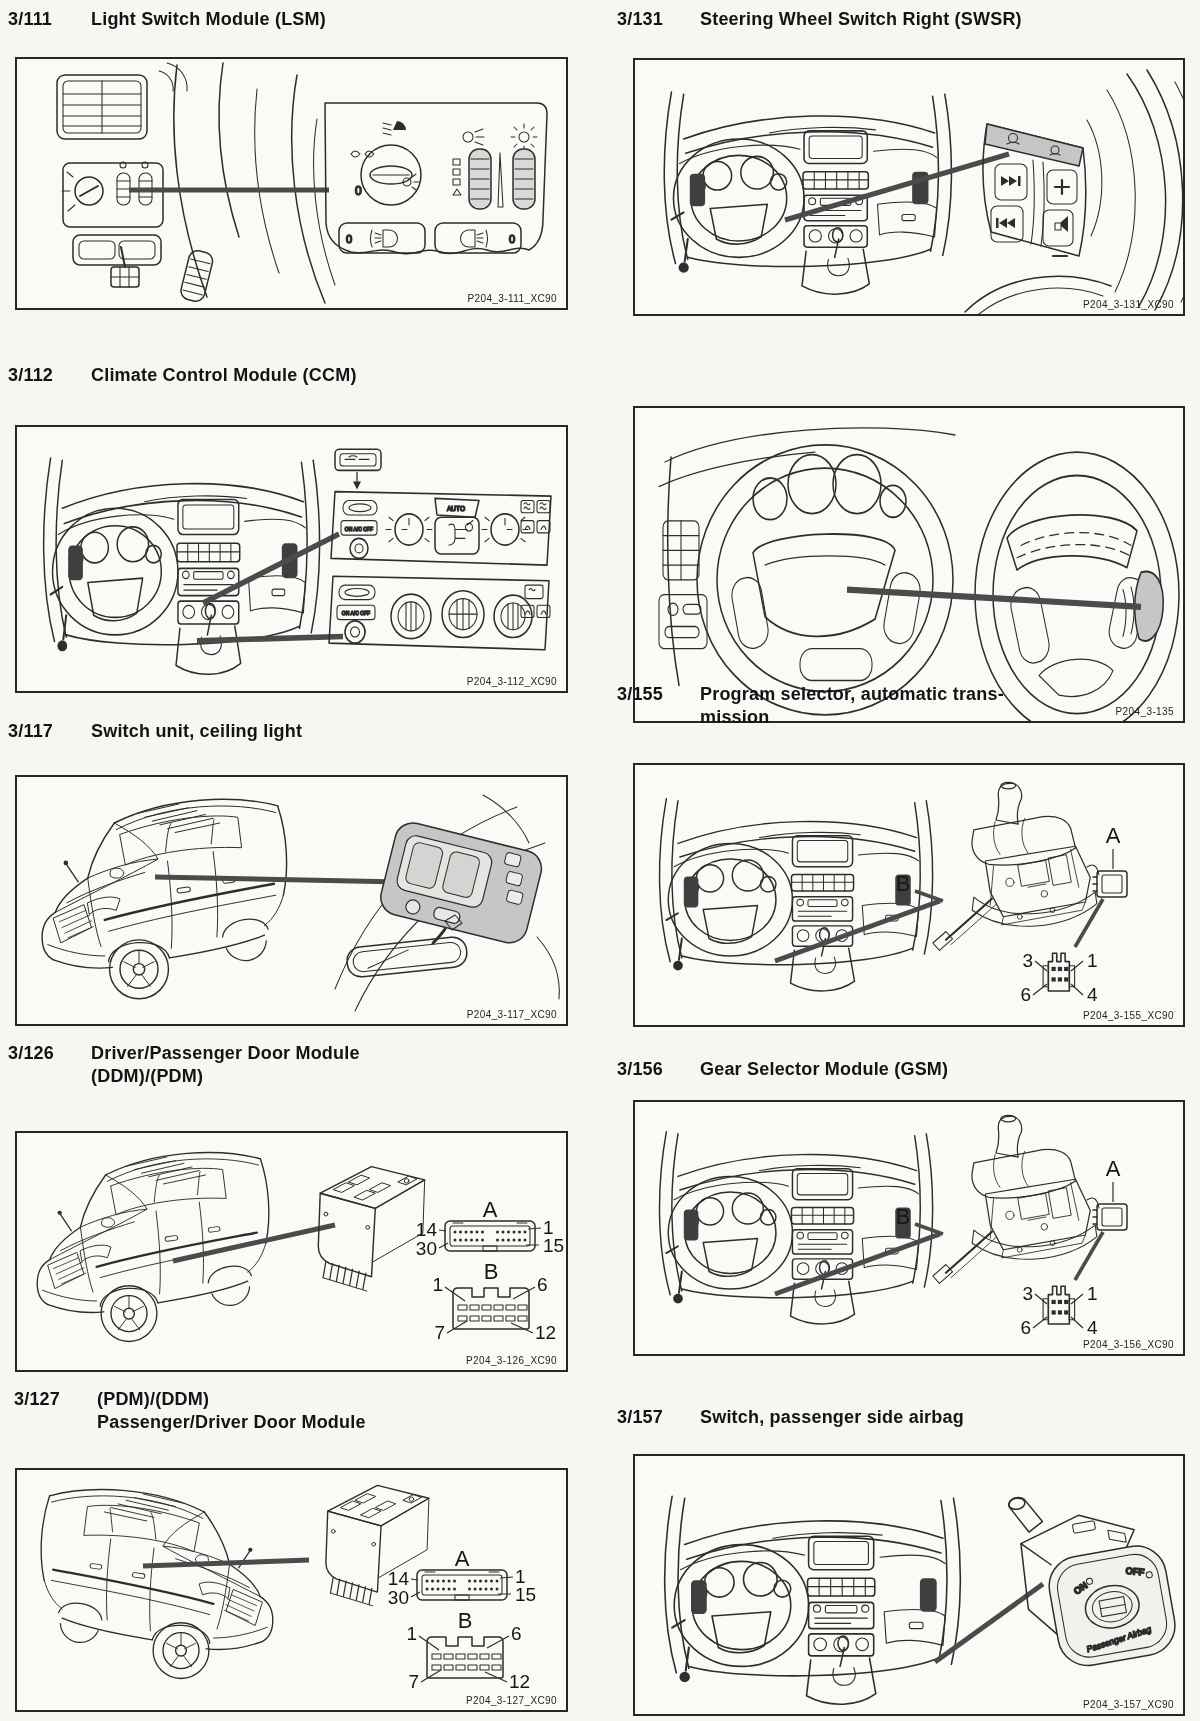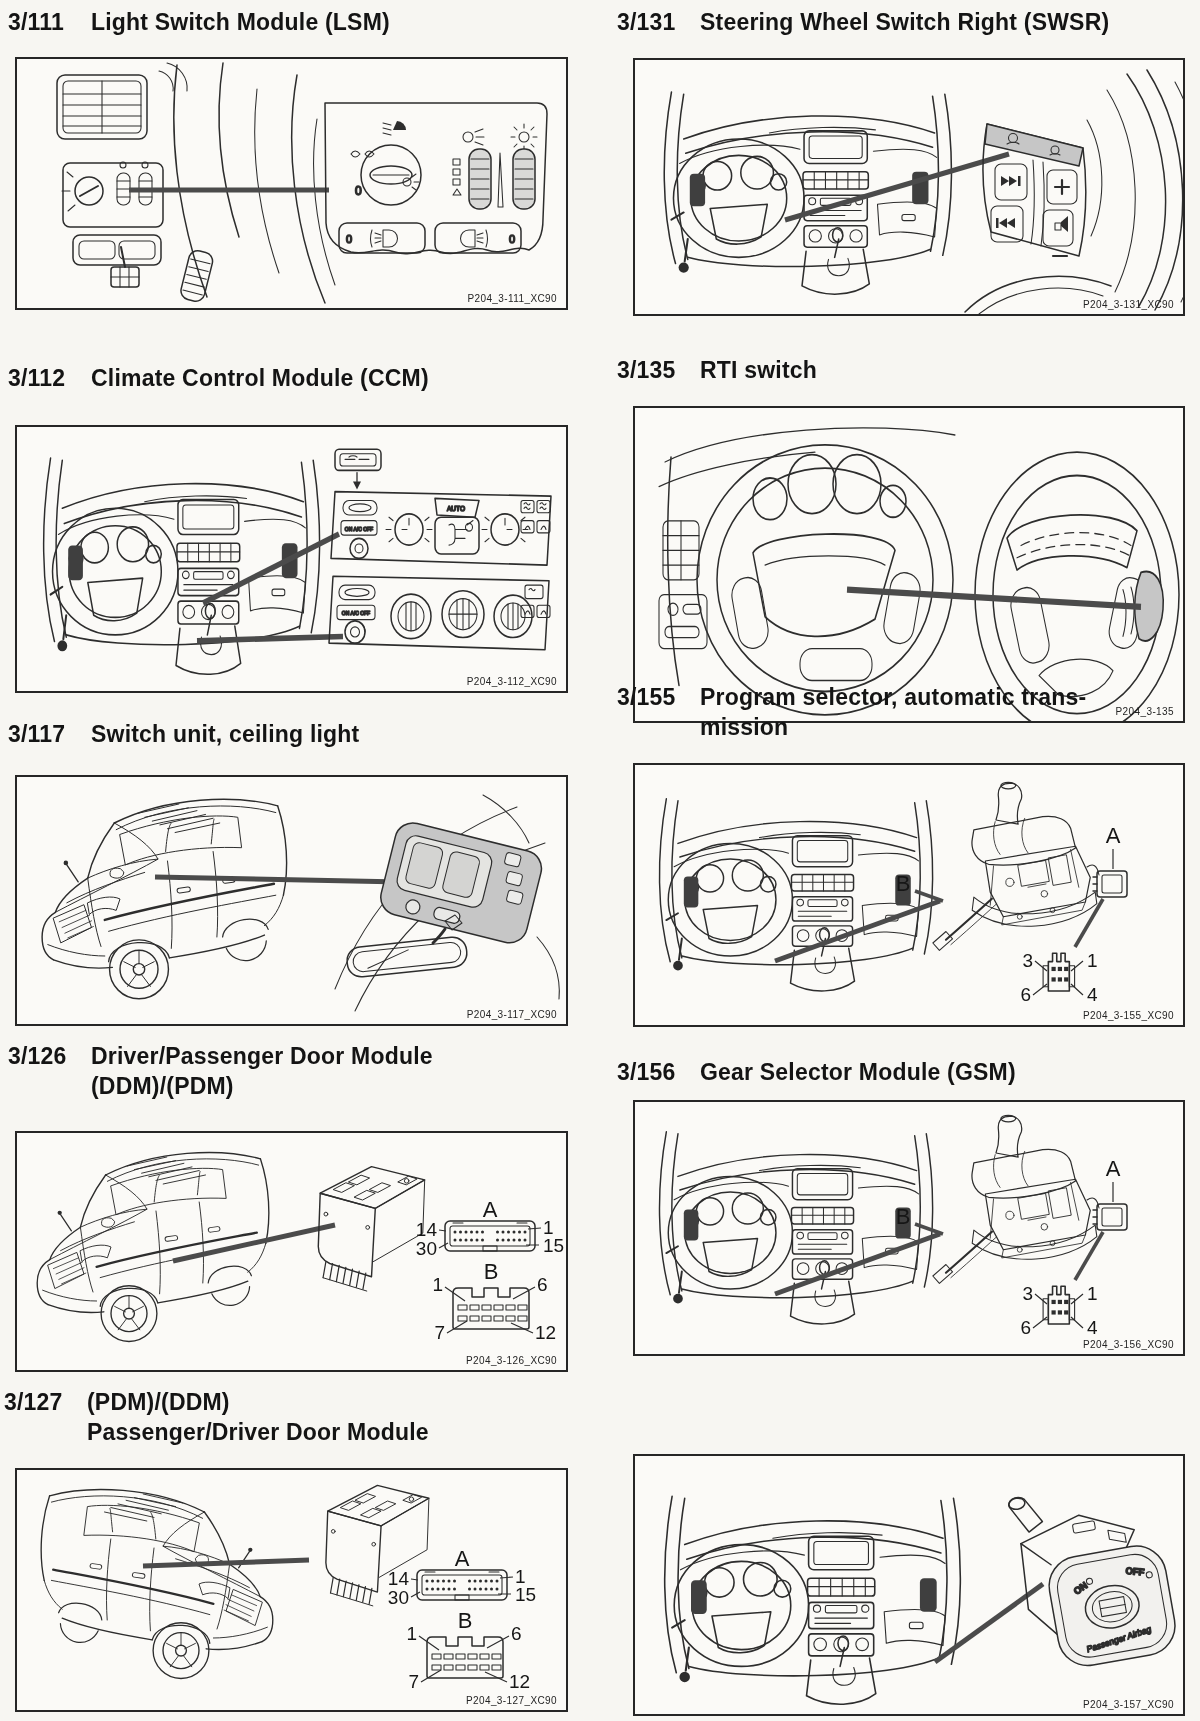--- a/index.html
+++ b/index.html
@@ -1,18 +1,18 @@
 <!DOCTYPE html>
 <html><head>
 <meta charset="utf-8">
 <style>
   html,body{margin:0;padding:0;background:#e8e8e4;}
   #page{position:relative;width:1200px;height:1721px;background:#f7f6f2;overflow:hidden;
         font-family:"Liberation Sans",sans-serif;color:#1c1c1c;}
-  .sec-head{position:absolute;display:flex;font-weight:bold;font-size:23px;line-height:1.3;
+  .sec-head{position:absolute;display:flex;font-weight:bold;font-size:18px;line-height:1.3;
             color:#141414;letter-spacing:.2px;}
   .sec-num{width:83px;flex:none;}
   .sec-title .tl{display:block;}
   .fig{position:absolute;border:2px solid #262626;background:#fbfaf7;box-sizing:border-box;}
   .fig svg{display:block;width:100%;height:100%;}
   .fig-caption{position:absolute;right:9px;bottom:4px;font-size:10px;color:#242424;
                letter-spacing:.4px;white-space:nowrap;}
   .art{stroke:#2d2d2d;fill:none;stroke-width:1.5;stroke-linecap:round;stroke-linejoin:round;}
   .thin{stroke-width:1.05;}
   .ptr{stroke:#4b4b4b;stroke-width:5;fill:none;stroke-linecap:butt;}
@@ -429,21 +429,21 @@
       <text class="pin" x="426" y="158" text-anchor="end">1</text>
       <text class="pin" x="520" y="158" text-anchor="start">6</text>
       <text class="pin" x="428" y="206" text-anchor="end">7</text>
       <text class="pin" x="518" y="206" text-anchor="start">12</text>
       <path class="lead" d="M428,154 L448,168 M518,154 L496,166 M430,200 L450,188 M516,200 L494,190"></path>
     </g>
   </svg>
   <span class="fig-caption">P204_3-126_XC90</span>
 </div>
 
-<div class="sec-head" style="left:4px;top:1388px;width:560px">
+<div class="sec-head" style="left:14px;top:1388px;width:560px">
   <span class="sec-num">3/127</span>
   <span class="sec-title">
     <span class="tl">(PDM)/(DDM)</span>
     <span class="tl">Passenger/Driver Door Module</span>
   </span>
 </div>
 <div class="fig" style="left:15px;top:1468px;width:553px;height:244px">
   <svg viewBox="0 0 549 240" preserveAspectRatio="none">
     <g transform="translate(272,6) scale(-0.9,0.9)">
       <use href="#suv-car"></use>
@@ -515,26 +515,20 @@
             <rect class="thin" x="420" y="163" width="6" height="7"></rect>
       </g>
       <path d="M418,196 h14" stroke-width="2.2"></path>
       <path d="M330,252 C368,214 430,208 476,226"></path>
       <path class="thin" d="M344,254 C380,226 430,222 468,236"></path>
     </g>
   </svg>
   <span class="fig-caption">P204_3-131_XC90</span>
 </div>
 
-<div class="sec-head" style="left:617px;top:356px;width:575px">
-  <span class="sec-num">3/135</span>
-  <span class="sec-title">
-        <span class="tl">RTI switch</span>
-      </span>
-</div>
 <div class="fig" style="left:633px;top:406px;width:552px;height:317px">
   <svg viewBox="0 0 548 255" preserveAspectRatio="none">
     <g class="art">
       <path class="thin" d="M30,44 C100,16 240,10 320,22"></path>
       <path class="thin" d="M24,64 C60,50 120,40 180,36"></path>
       <path d="M36,40 C30,100 32,170 44,226"></path>
       <rect class="thin" x="28" y="92" width="36" height="48" rx="5"></rect>
       <path class="thin" d="M28,104 h36 M28,116 h36 M28,128 h36 M46,92 v48"></path>
       <rect class="thin" x="24" y="152" width="48" height="44" rx="5"></rect>
       <circle class="thin" cx="38" cy="164" r="5"></circle>
@@ -637,20 +631,26 @@
       <text class="pin" x="398" y="198" text-anchor="end">3</text>
       <text class="pin" x="452" y="198" text-anchor="start">1</text>
       <text class="pin" x="396" y="232" text-anchor="end">6</text>
       <text class="pin" x="452" y="232" text-anchor="start">4</text>
       <path class="lead" d="M400,192 L412,202 M448,192 L436,202 M398,226 L412,215 M448,226 L436,215"></path>
     </g>
   </svg>
   <span class="fig-caption">P204_3-156_XC90</span>
 </div>
 
+<div class="sec-head" style="left:617px;top:1406px;width:575px">
+  <span class="sec-num">3/157</span>
+  <span class="sec-title">
+        <span class="tl">Switch, passenger side airbag</span>
+      </span>
+</div>
 <div class="fig" style="left:633px;top:1454px;width:552px;height:262px">
   <svg viewBox="0 0 548 258" preserveAspectRatio="none">
     <use href="#dashboard" transform="translate(14,34) scale(1.05)"></use>
     <path class="ptr" d="M300,206 L408,128"></path>
     <g class="art" transform="rotate(-10 470 150)">
       <path d="M424,100 L398,74 L460,56 L512,80 L500,98"></path>
       <path d="M398,74 L394,140 L420,172"></path>
       <path d="M408,64 L394,38 A8,6 0 0 1 409,31 L423,56 Z"></path>
       <ellipse cx="401" cy="34" rx="8" ry="5.5"></ellipse>
       <rect class="thin" x="452" y="64" width="22" height="9" rx="2"></rect>

